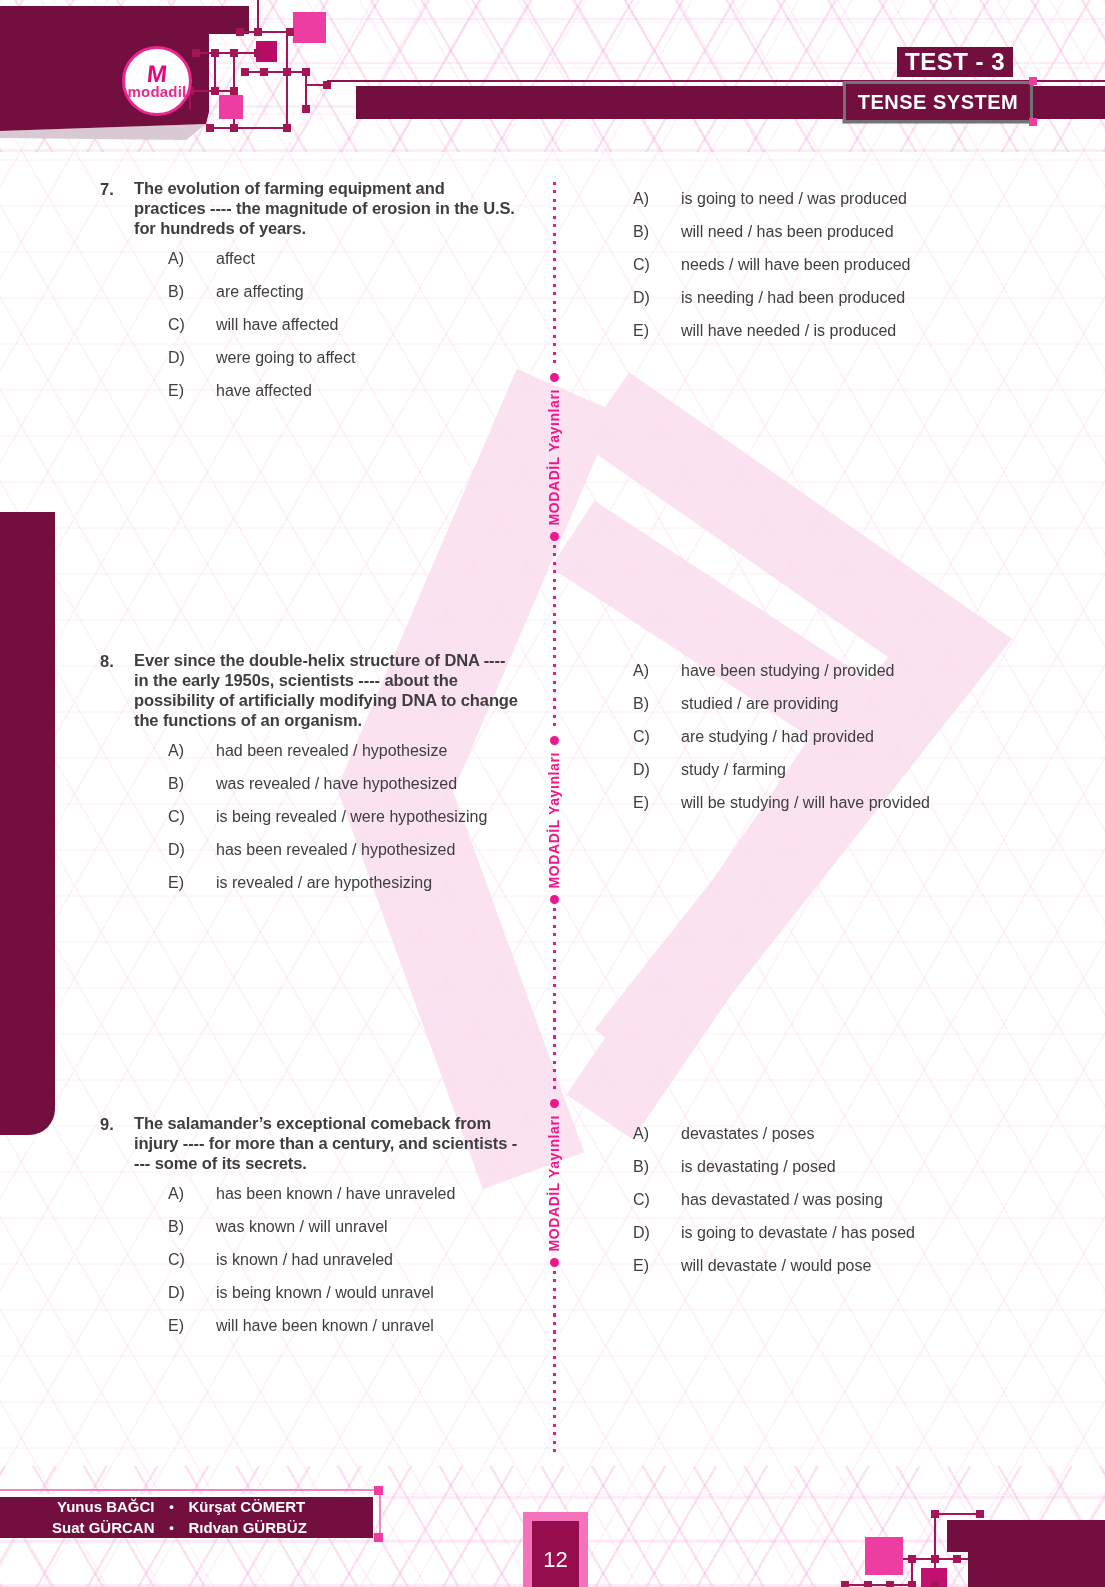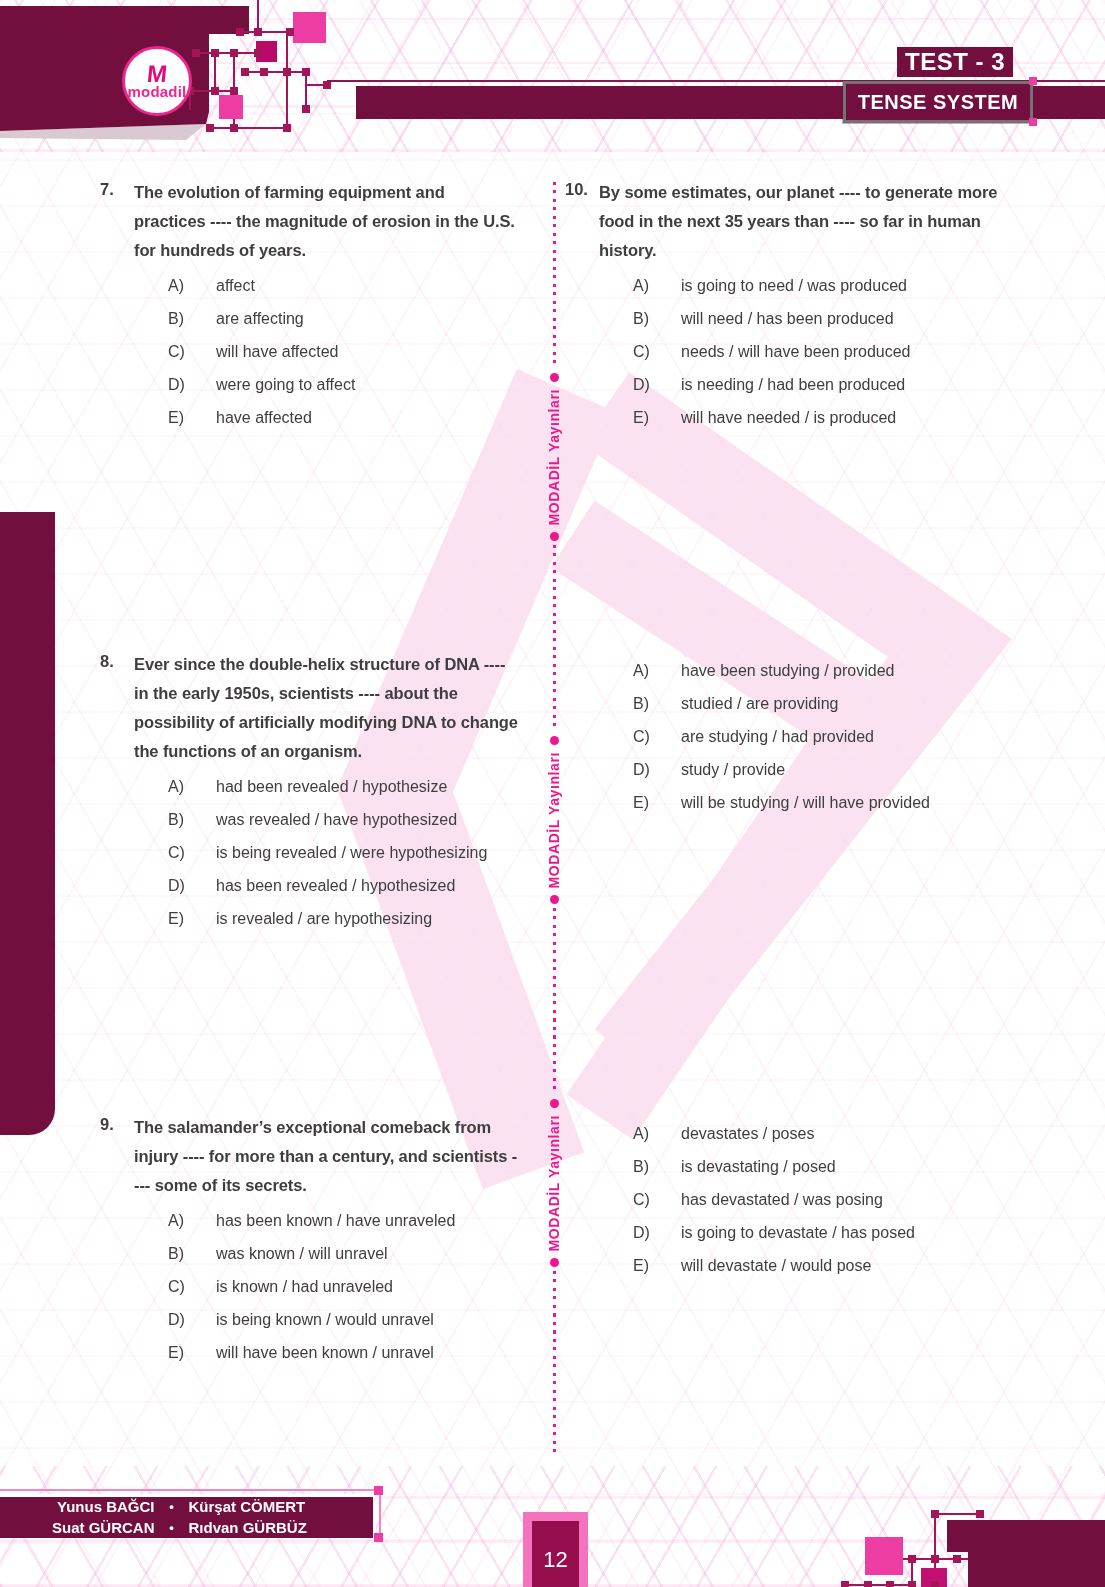--- a/index.html
+++ b/index.html
@@ -71,21 +71,21 @@
   .ddot{flex:none;width:9px;height:9px;border-radius:50%;background:#ec168d;margin:4px 0;}
   .dlabel{
     flex:none;color:#ec168d;font-weight:bold;font-size:14px;letter-spacing:0.6px;
     writing-mode:vertical-rl;transform:rotate(180deg);white-space:nowrap;padding:3px 0;
   }
 
   
   .q{position:absolute;z-index:3;color:#3e3e3e;}
   .q-head{display:flex;}
   .q-num{flex:none;width:34px;font-weight:bold;font-size:16.5px;line-height:22px;}
-  .q-stem{font-weight:bold;font-size:16.5px;line-height:29px;letter-spacing:-0.1px;}
+  .q-stem{font-weight:bold;font-size:16.5px;line-height:20px;letter-spacing:-0.1px;}
   .opts{margin-left:68px;margin-top:10px;}
   .opt{display:flex;line-height:22px;margin-bottom:11px;font-size:16px;}
   .opt-letter{flex:none;width:48px;}
   .q-left{left:100px;width:420px;}  .q-left .q-stem{width:386px;}
   .q-right{left:565px;width:448px;} .q-right .q-stem{width:414px;}
   .row1{top:178px;} .row2{top:650px;} .row3{top:1113px;}
 
   
   .authors-outer{position:absolute;left:0;top:1489px;width:381px;height:49px;z-index:3;
     border-top:2px solid #ef87c3;border-right:2px solid #ef87c3;}
@@ -276,24 +276,20 @@
           <span class="opt-text">is being known / would unravel</span>
         </div>
       <div class="opt">
           <span class="opt-letter">E)</span>
           <span class="opt-text">will have been known / unravel</span>
         </div>
     </div>
   </div>
 
   <div class="q q-right row1">
-    <div class="q-head">
-      <div class="q-num">10.</div>
-      <div class="q-stem">By some estimates, our planet ---- to generate more food in the next 35 years than ---- so far in human history.</div>
-    </div>
     <div class="opts">
       <div class="opt">
           <span class="opt-letter">A)</span>
           <span class="opt-text">is going to need / was produced</span>
         </div>
       <div class="opt">
           <span class="opt-letter">B)</span>
           <span class="opt-text">will need / has been produced</span>
         </div>
       <div class="opt">
@@ -320,21 +316,21 @@
       <div class="opt">
           <span class="opt-letter">B)</span>
           <span class="opt-text">studied / are providing</span>
         </div>
       <div class="opt">
           <span class="opt-letter">C)</span>
           <span class="opt-text">are studying / had provided</span>
         </div>
       <div class="opt">
           <span class="opt-letter">D)</span>
-          <span class="opt-text">study / provide</span>
+          <span class="opt-text">study / farming</span>
         </div>
       <div class="opt">
           <span class="opt-letter">E)</span>
           <span class="opt-text">will be studying / will have provided</span>
         </div>
     </div>
   </div>
 
   <div class="q q-right row3">
     <div class="opts">

